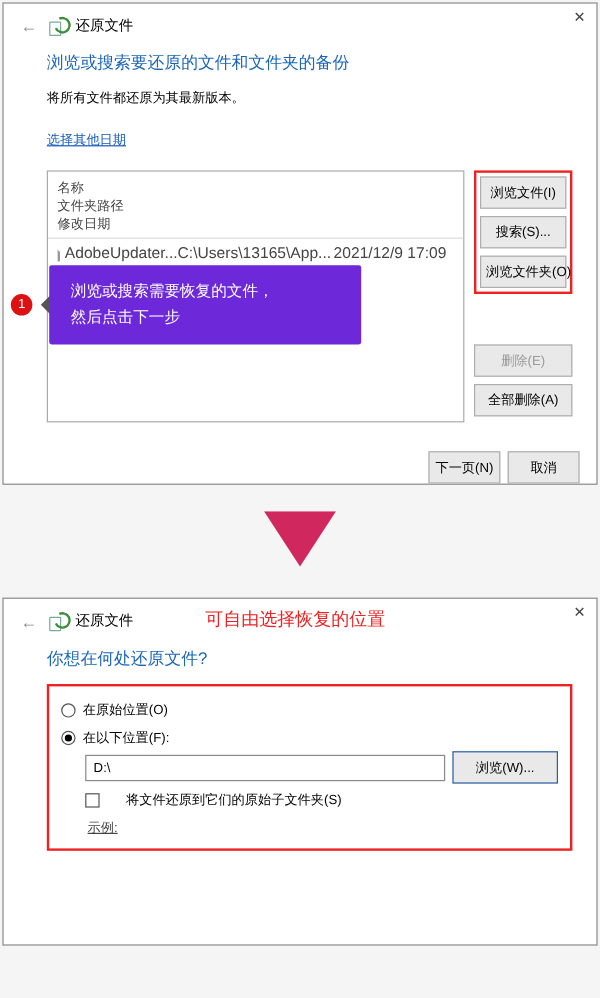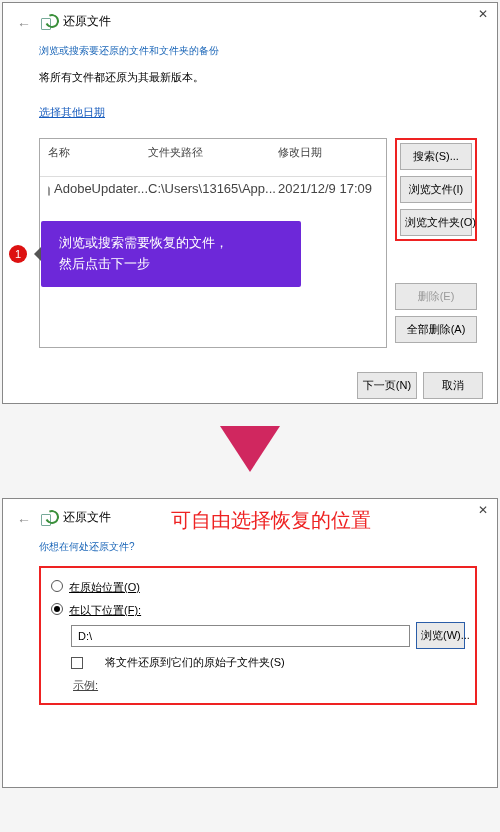--- a/index.html
+++ b/index.html
@@ -61,21 +61,21 @@
     border-left-color:transparent;
     border-radius:50%;
     transform:rotate(20deg);
   }
   .title-text { font-size: 12px; }
   .content {
     padding: 10px 20px 14px 36px;
   }
   .heading {
     color: #1b66b8;
-    font-size: 10px;
+    font-size: 14px;
     margin-bottom: 12px;
   }
   .subline {
     font-size: 11px;
     margin-bottom: 20px;
   }
   .link {
     color: #165bbd;
     text-decoration: underline;
     cursor: pointer;
@@ -92,21 +92,22 @@
     flex: 1;
     height: 210px;
     position: relative;
     background: #fff;
   }
   .file-header {
     display: flex;
     font-size: 11px;
     color: #444;
     border-bottom: 1px solid #ddd;
-    padding: 6px 8px 16px 8px;
+    padding: 6px 8px 4px 8px;
+    flex-direction: column;
   }
   .col-name { width: 100px; }
   .col-path { flex: 1; }
   .col-date { width: 100px; }
   .file-row {
     display: flex;
     padding: 4px 8px;
     font-size: 13px;
     color: #444;
     align-items: center;
@@ -202,35 +203,34 @@
   .big-arrow {
     display:flex;
     justify-content:center;
     margin: 22px 0;
   }
   .big-arrow svg { display:block; }
 
   
   .red-annot {
     color:#e22;
-    font-size:20px;
+    font-size:15px;
     position:absolute;
     left:168px; top:8px;
   }
   .option-box {
     border: 2px solid #e22;
     padding: 8px 10px 10px 10px;
     margin-top: 10px;
   }
   .radio-row {
-    display:flex; align-items:flex-start;
+    display:flex; align-items:center;
     gap:6px;
     font-size:11px;
     padding:4px 0;
-    text-decoration:underline;
   }
   .radio {
     width:12px; height:12px;
     border:1px solid #555;
     border-radius:50%;
     display:flex; align-items:center; justify-content:center;
   }
   .radio.checked::after{
     content:"";
     width:6px; height:6px;
@@ -242,21 +242,21 @@
   }
   .path-input {
     flex:1;
     border:1px solid #888;
     padding:3px 6px;
     font-size:11px;
     height:22px;
     background:#fff;
   }
   .path-row .btn {
-    width:49px;
+    width:88px;
     border:1.5px solid #2a5da8;
   }
   .chk-row {
     display:flex; align-items:center; gap:22px;
     font-size:11px;
     padding:6px 0 0 20px;
   }
   .chk {
     width:12px; height:12px;
     border:1px solid #555;
@@ -297,22 +297,22 @@
             <span class="doc-icon"></span>
             <span>AdobeUpdater...</span>
           </div>
           <div class="col-path">C:\Users\13165\App...</div>
           <div class="col-date">2021/12/9 17:09</div>
         </div>
       </div>
 
       <div class="side-buttons">
         <div class="highlight-group">
+          <div class="btn">浏览文件(I)</div>
           <div class="btn">搜索(S)...</div>
-          <div class="btn">浏览文件(I)</div>
           <div class="btn">浏览文件夹(O)</div>
         </div>
         <div class="bottom-side">
           <div class="btn disabled">删除(E)</div>
           <div class="btn">全部删除(A)</div>
         </div>
       </div>
     </div>
   </div>
 

